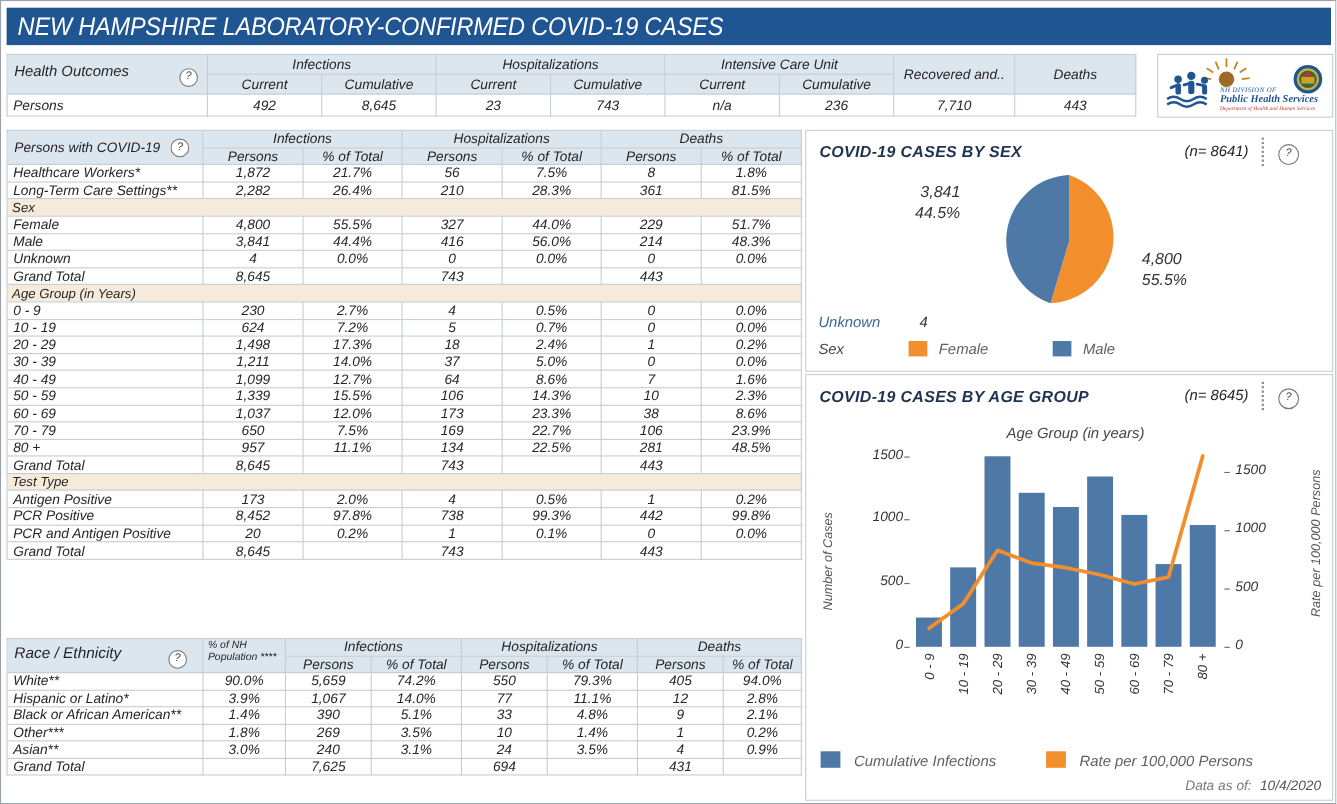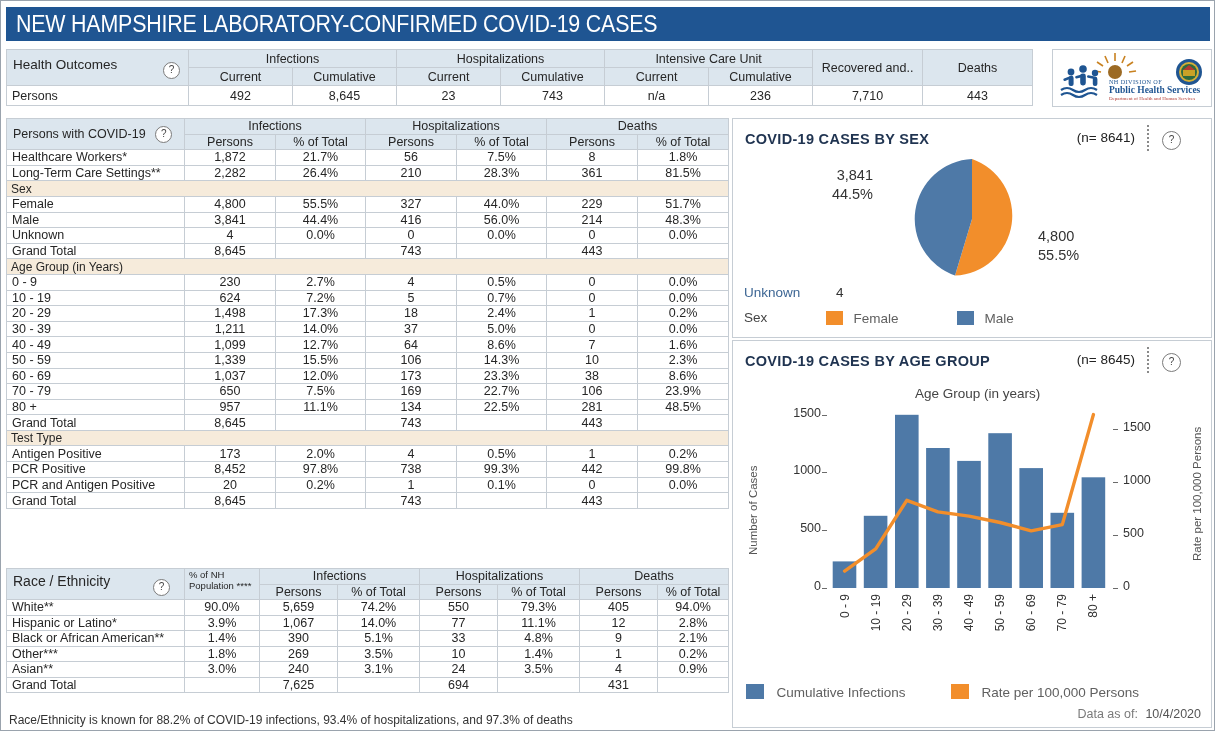--- a/index.html
+++ b/index.html
@@ -4,21 +4,21 @@
 <style>
   html,body{margin:0;padding:0;}
   body{
     width:1215px;height:731px;
     background:#ffffff;
     font-family:"Liberation Sans", sans-serif;
     color:#222222;
     overflow:hidden;
   }
   #root{position:relative;width:1215px;height:731px;box-sizing:border-box;
-        border:1px solid #9aa3ad;background:#fff;}
+        border:1px solid #9aa3ad;background:#fff;font-style:italic;}
 
   
   .titlebar{
     position:absolute;left:5px;top:6px;width:1204px;height:34px;
     background:#1F5592;color:#fff;display:flex;align-items:center;
     padding-left:10px;box-sizing:border-box;
   }
   .titlebar .t{font-size:23px;letter-spacing:-0.2px;white-space:nowrap;
                font-family:"Liberation Sans Narrow","Liberation Sans",sans-serif;
                transform:scaleX(0.93);transform-origin:left center;font-weight:400;}
@@ -46,21 +46,21 @@
   
   .logobox{position:absolute;left:1051px;top:48px;width:158px;height:56px;
            border:1px solid #c6cdd4;background:#fff;overflow:hidden;}
 
   
   #pwc{position:absolute;left:5px;top:117px;width:722px;}
   #pwc td{height:15.6px;}
   #pwc .titlecell{background:#DCE6EE;text-align:left;padding-left:6px;font-size:12.5px;}
 
   
-  #race{position:absolute;left:5px;top:567px;width:722px;padding-left:46px;}
+  #race{position:absolute;left:5px;top:579px;width:722px;padding-left:46px;}
   #race td{height:15.5px;}
   #race .titlecell{background:#DCE6EE;text-align:left;padding-left:6px;font-size:14px;}
   #race .pcthdr{background:#DCE6EE;text-align:left;padding-left:4px;font-size:9.5px;line-height:11px;vertical-align:top;}
   .footnote{position:absolute;left:8px;top:712px;font-size:12px;color:#333;}
 
   
   .panel{position:absolute;background:#fff;border:1px solid #c6cdd4;}
   #sexpanel{left:731px;top:117px;width:478px;height:218px;}
   #agepanel{left:731px;top:339px;width:478px;height:386px;}
 
@@ -492,21 +492,20 @@
           <td class="num"></td>
           <td class="num">7,625</td>
           <td class="num"></td>
           <td class="num">694</td>
           <td class="num"></td>
           <td class="num">431</td>
           <td class="num"></td>
         </tr>
       </tbody>
   </table>
-  <div class="footnote">Race/Ethnicity is known for 88.2% of COVID-19 infections, 93.4% of hospitalizations, and 97.3% of deaths</div>
 
   <div class="panel" id="sexpanel">
     <div class="ptitle">COVID-19 CASES BY SEX</div>
     <div class="pn" style="right:76px;top:11px">(n= 8641)</div>
     <div class="vdots" style="right:62px;top:6px;height:26px"></div>
     <span class="qmark phelp" style="right:30px;top:12px;width:17px;height:17px;line-height:16px">?</span>
 
     <svg style="position:absolute;left:176px;top:37px" width="126" height="126" viewBox="0 0 126 126">
 
       <path d="M63 63 L63 3 A60 60 0 0 1 46.0 119.6 Z" fill="#F28E2B"></path>

